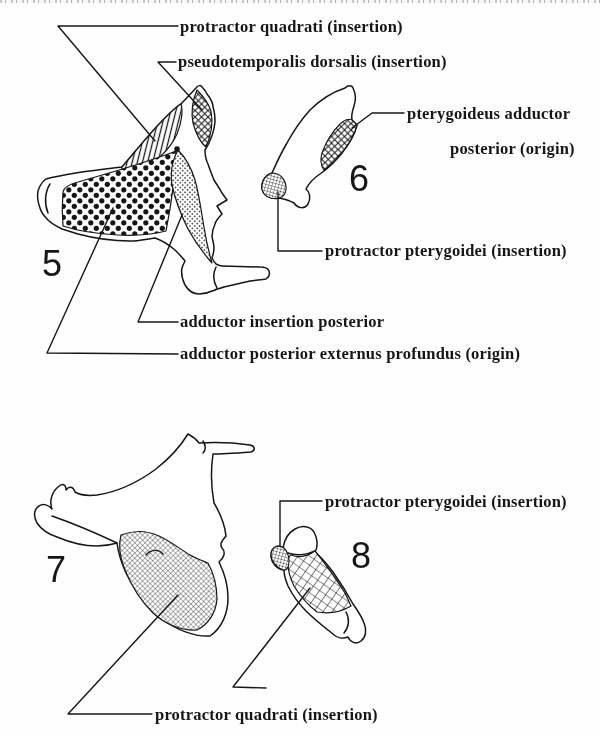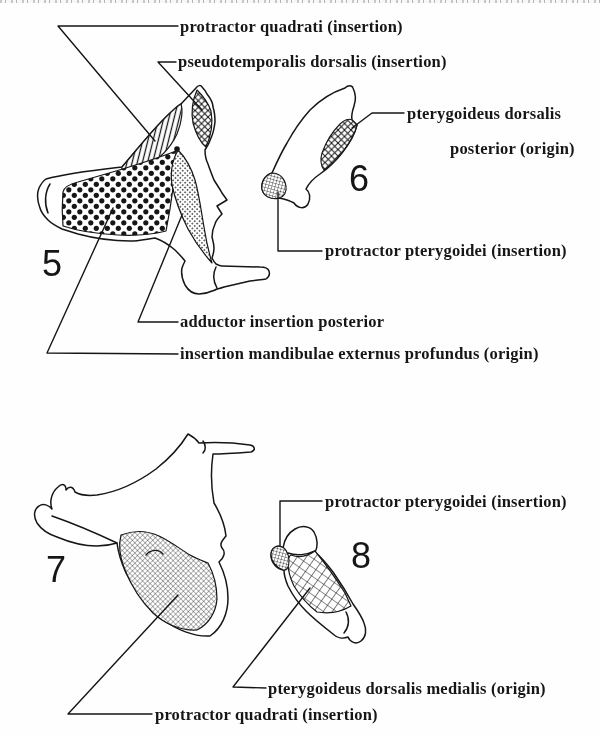--- a/index.html
+++ b/index.html
@@ -270,26 +270,25 @@
       <polyline points="404,113 372,113 352,128"></polyline>
       <polyline points="322,251 278,251 278,192"></polyline>
       <polyline points="322,501 280,501 280,546"></polyline>
       <polyline points="266,688 233,687 310,588"></polyline>
       <polyline points="152,714 68,714 178,595"></polyline>
     </g>
   </svg>
 
   <div class="lbl" style="left:180px;top:27px">protractor quadrati (insertion)</div>
   <div class="lbl" style="left:178px;top:62px">pseudotemporalis dorsalis (insertion)</div>
-  <div class="lbl" style="left:407px;top:114px">pterygoideus dorsalis</div>
+  <div class="lbl" style="left:407px;top:114px">pterygoideus adductor</div>
   <div class="lbl" style="left:450px;top:149px">posterior (origin)</div>
   <div class="lbl" style="left:325px;top:251px">protractor pterygoidei (insertion)</div>
   <div class="lbl" style="left:180px;top:322px">adductor insertion posterior</div>
-  <div class="lbl" style="left:180px;top:354px">insertion mandibulae externus profundus (origin)</div>
+  <div class="lbl" style="left:180px;top:354px">adductor posterior externus profundus (origin)</div>
   <div class="lbl" style="left:325px;top:502px">protractor pterygoidei (insertion)</div>
-  <div class="lbl" style="left:268px;top:689px">pterygoideus dorsalis medialis (origin)</div>
   <div class="lbl" style="left:155px;top:715px">protractor quadrati (insertion)</div>
 
   <div class="fignum" style="left:42px;top:264px">5</div>
   <div class="fignum" style="left:349px;top:179px">6</div>
   <div class="fignum" style="left:46px;top:570px">7</div>
   <div class="fignum" style="left:351px;top:556px">8</div>
 </div>
 
 </body></html>

